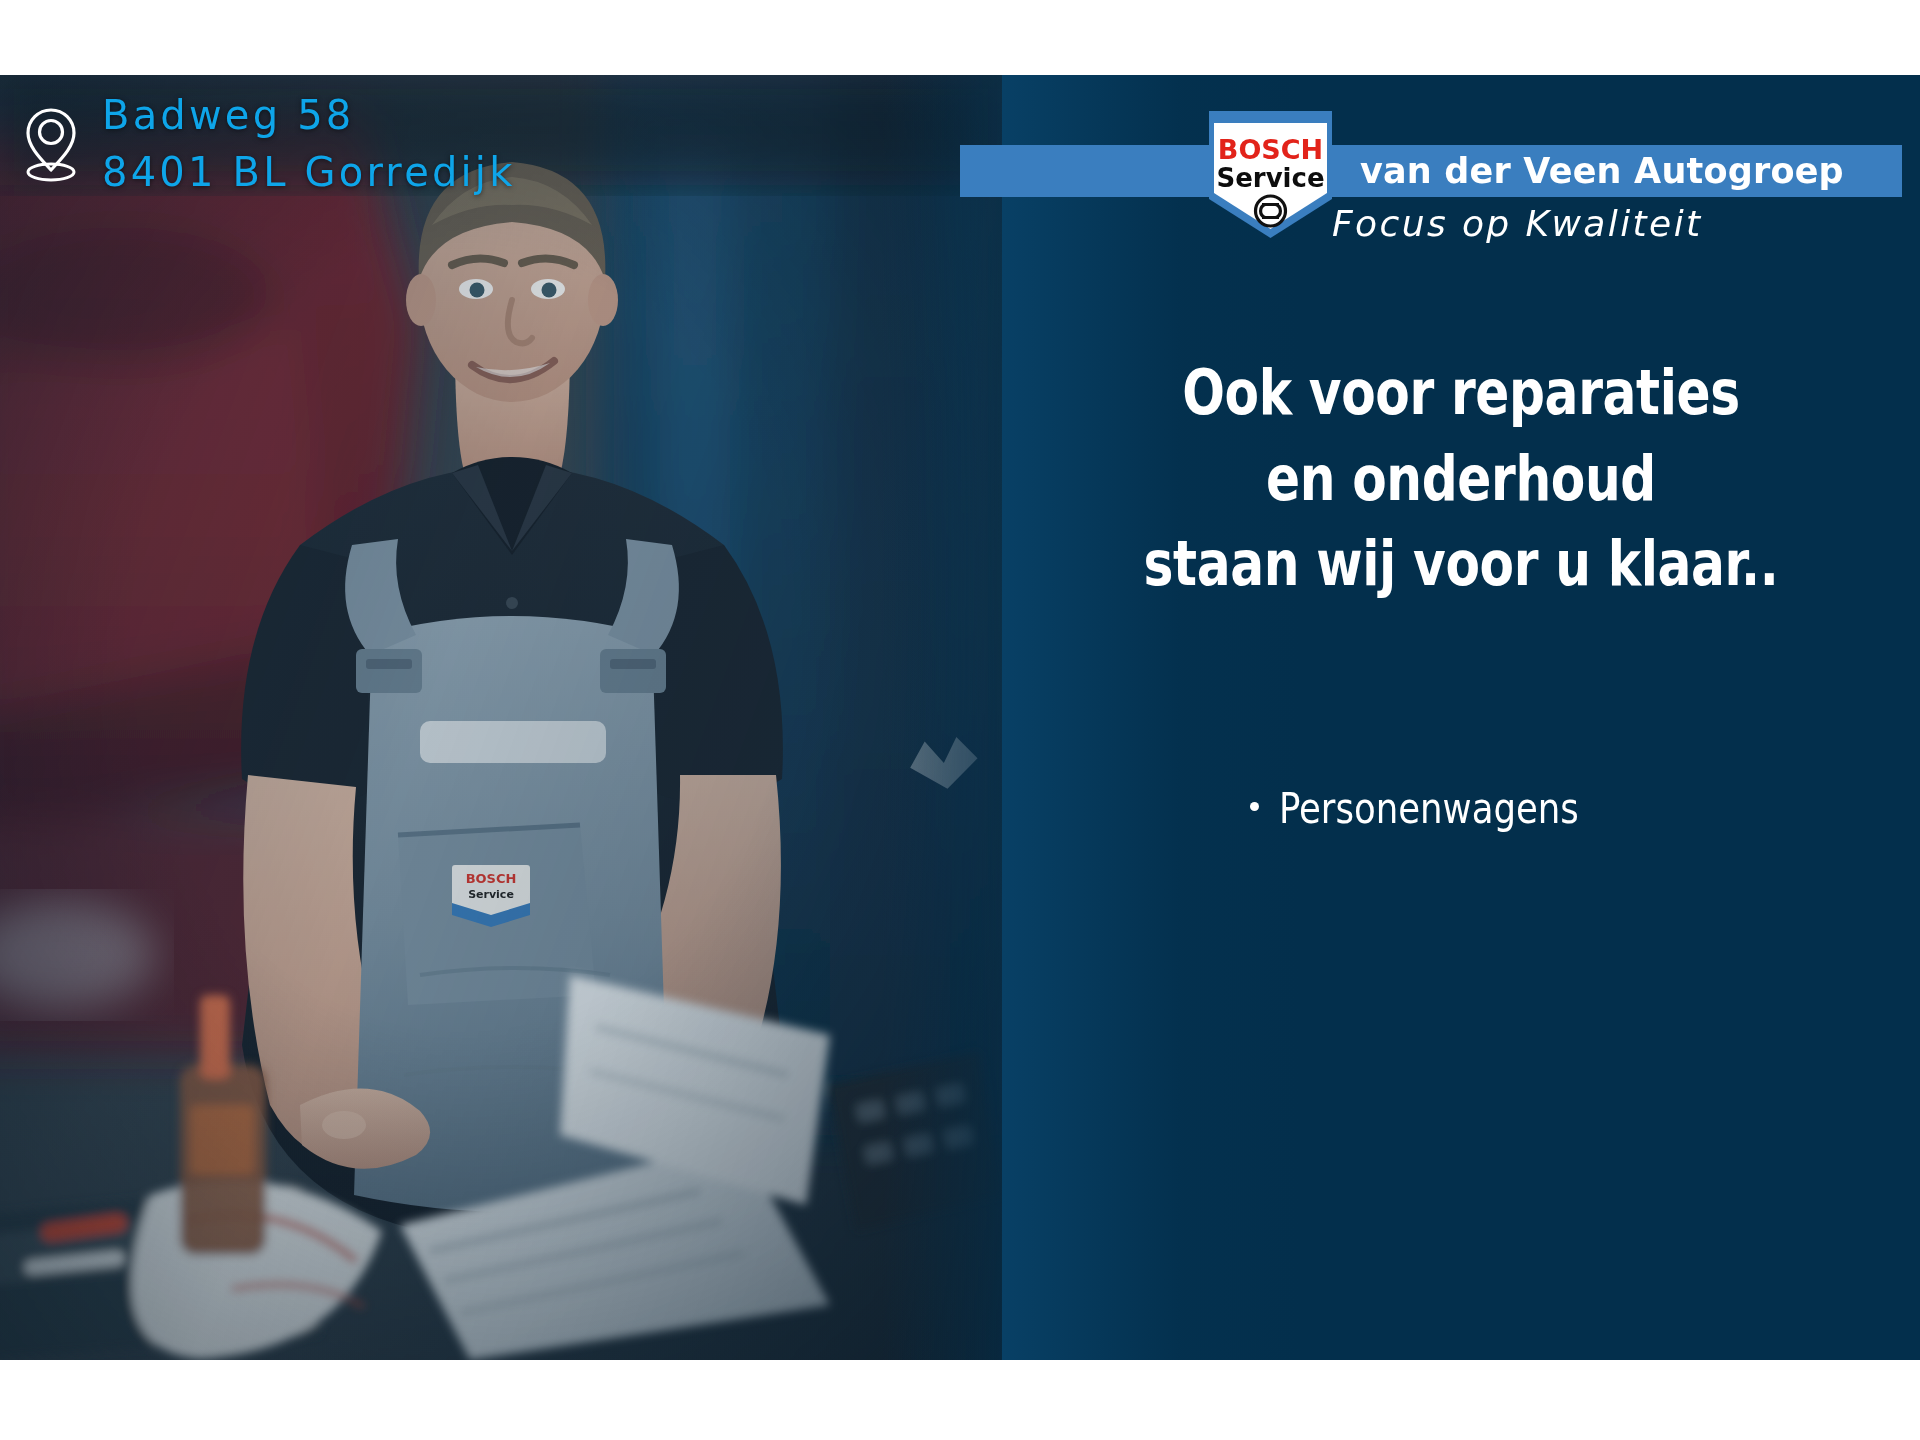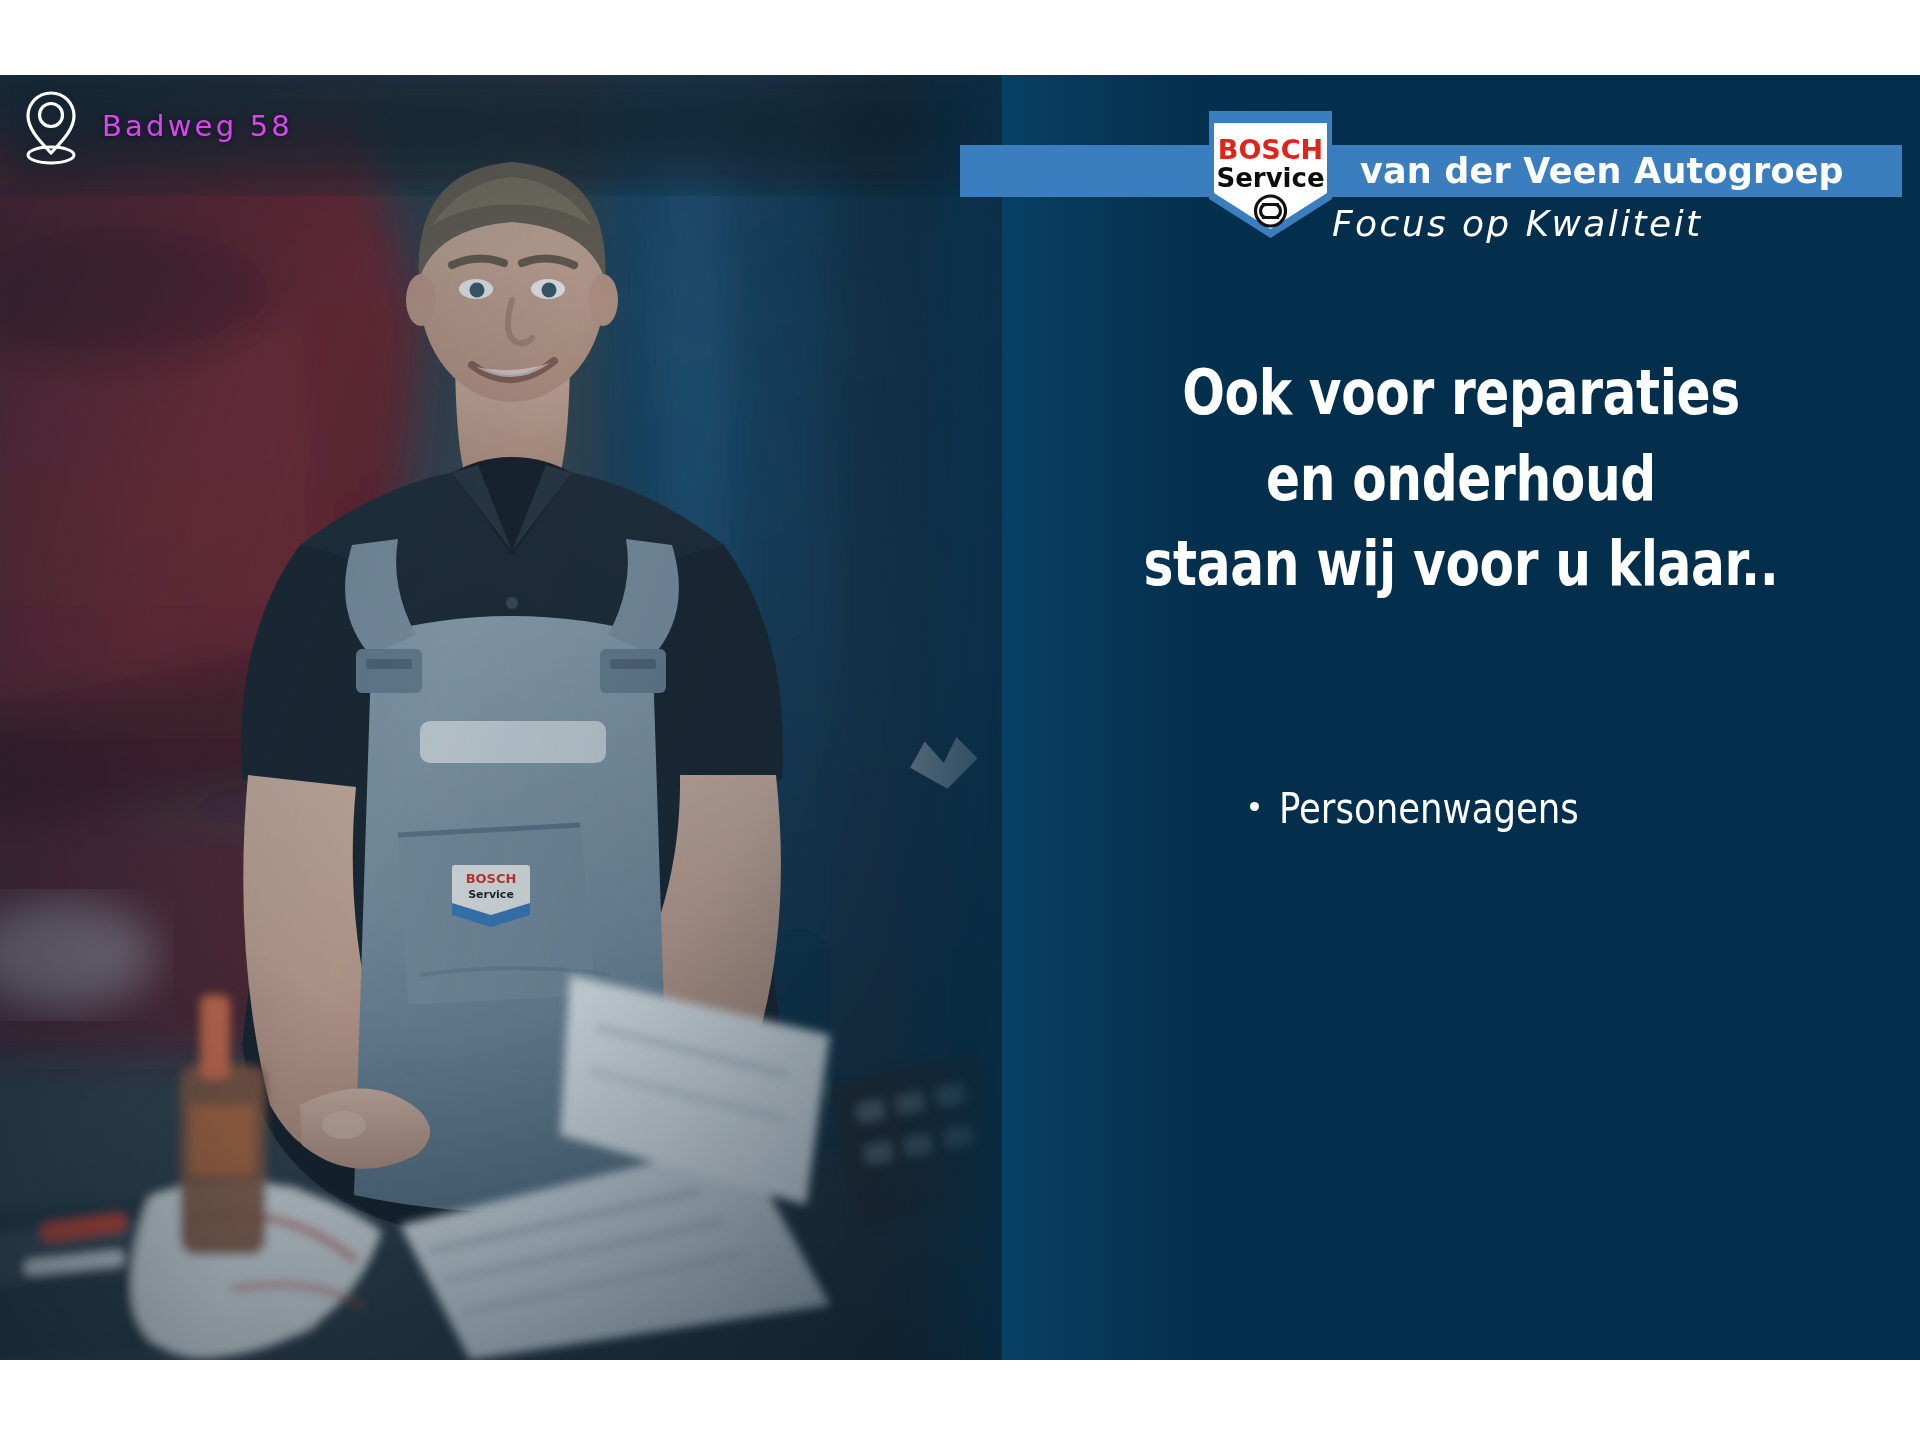--- a/index.html
+++ b/index.html
@@ -72,23 +72,23 @@
     position: absolute;
     left: 22px;
     top: 12px;
     display: flex;
     align-items: center;
     gap: 22px;
     z-index: 6;
   }
   .pin-icon { width: 58px; height: 80px; flex: 0 0 auto; }
   .address-lines {
-    color: #d946ef;
+    color: #0ea5e9;
     font-family: "DejaVu Sans", sans-serif;
-    font-size: 29px;
+    font-size: 40px;
     line-height: 1.42;
     letter-spacing: 3.2px;
     text-shadow: 0 1px 5px rgba(0,0,0,0.55);
     white-space: nowrap;
   }
 
   
   .panel {
     position: absolute;
     left: 1002px;
@@ -394,20 +394,21 @@
       <div class="photo-edge-fade"></div>
 
       <div class="address">
         <svg class="pin-icon" viewBox="0 0 58 80">
           <path d="M29 6 C16.3 6 6 16.3 6 29 C6 43 20 56 29 66 C38 56 52 43 52 29 C52 16.3 41.7 6 29 6 Z" fill="none" stroke="#ffffff" stroke-width="3.2" stroke-linejoin="round"></path>
           <circle cx="29" cy="28" r="11.5" fill="none" stroke="#ffffff" stroke-width="3.2"></circle>
           <ellipse cx="29" cy="68" rx="23" ry="8" fill="none" stroke="#ffffff" stroke-width="3"></ellipse>
         </svg>
         <div class="address-lines">
           <div>Badweg 58</div>
+          <div>8401 BL Gorredijk</div>
         </div>
       </div>
     </div>
 
     <div class="panel">
       <div class="panel-sheen"></div>
 
       <div class="brand">
         <div class="brand-band"></div>
 

